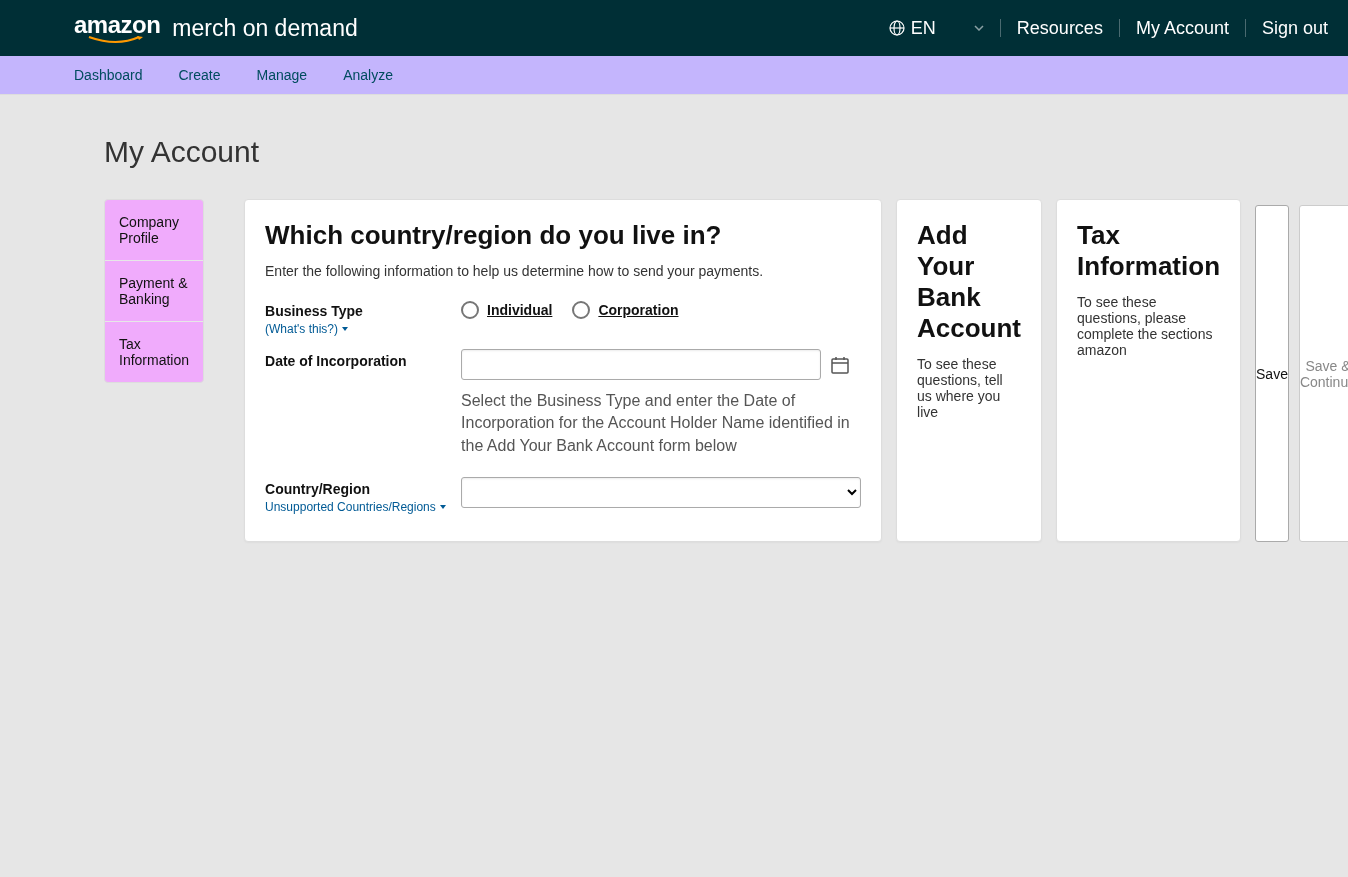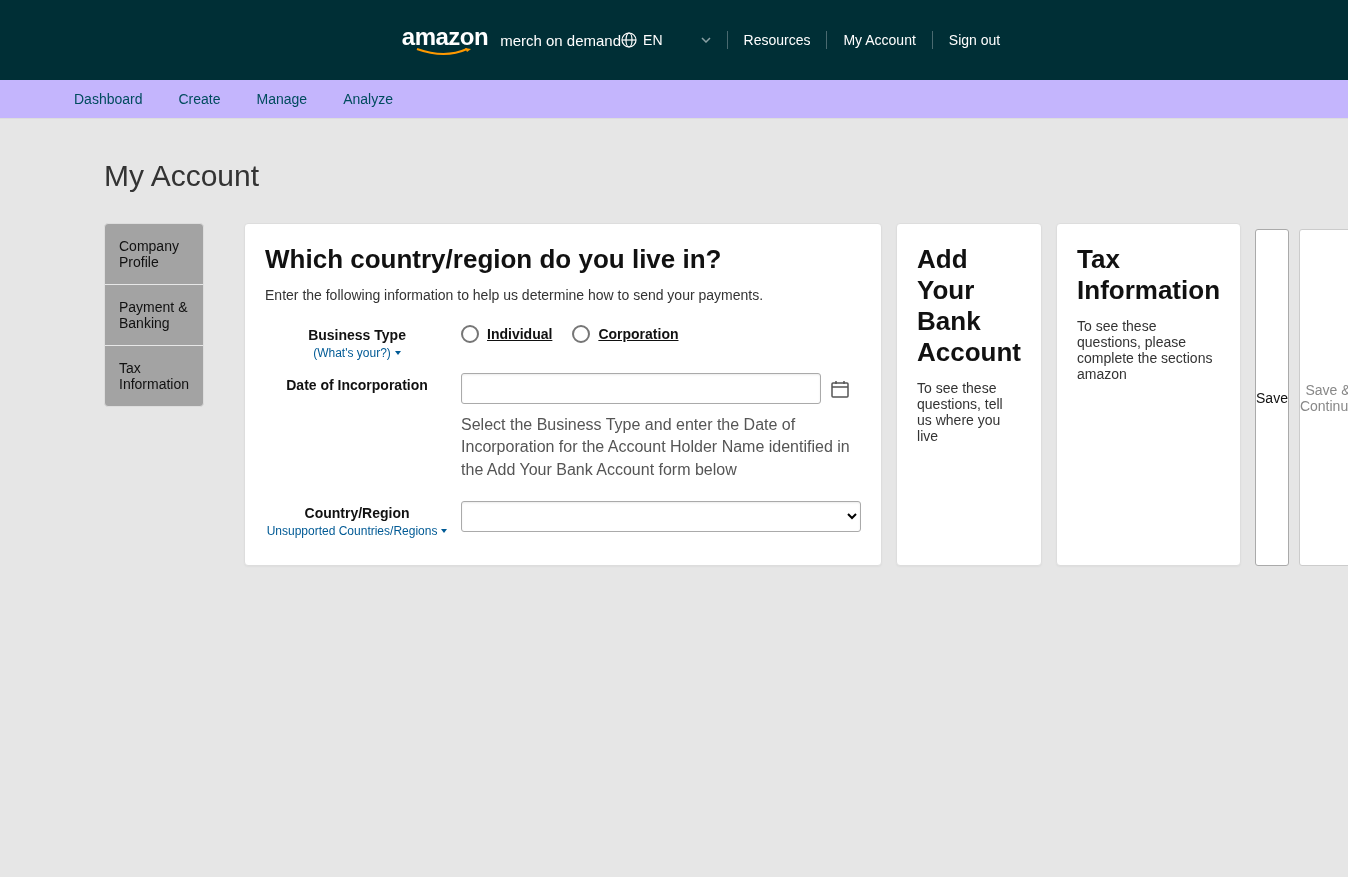--- a/index.html
+++ b/index.html
@@ -7,24 +7,24 @@
       padding: 0;
       box-sizing: border-box;
     }
     body {
       font-family: "Amazon Ember", Arial, sans-serif;
       background: #e6e6e6;
       color: #111;
     }
     .header {
       background: #002f36;
-      height: 80px;
-      display: flex;
-      align-items: center;
-      justify-content: center;
+      height: 56px;
+      display: flex;
+      align-items: center;
+      justify-content: space-between;
       padding: 0 20px 0 74px;
     }
     .logo-area {
       display: flex;
       align-items: center;
       gap: 8px;
     }
     .amazon-logo {
       color: #fff;
       font-size: 24px;
@@ -37,30 +37,30 @@
     .amazon-text {
       letter-spacing: -0.5px;
     }
     .amazon-smile {
       width: 60px;
       height: 10px;
       margin-top: -4px;
     }
     .merch-text {
       color: #fff;
-      font-size: 15px;
+      font-size: 23px;
       font-weight: 400;
       margin-left: 4px;
     }
     .header-right {
       display: flex;
       align-items: center;
       gap: 16px;
       color: #fff;
-      font-size: 14px;
+      font-size: 18px;
     }
     .lang-selector {
       display: flex;
       align-items: center;
       gap: 6px;
       cursor: pointer;
     }
     .globe-icon {
       width: 16px;
       height: 16px;
@@ -104,21 +104,21 @@
       color: #333;
       margin-bottom: 30px;
       margin-left: 0;
     }
     .content-area {
       display: flex;
       gap: 40px;
     }
     .sidebar {
       width: 262px;
-      background: #a3a3a3;
+      background: #f0abfc;
       border: 1px solid #ddd;
       border-radius: 4px;
       height: fit-content;
     }
     .sidebar-item {
       padding: 14px 14px;
       font-size: 14px;
       color: #111;
       cursor: pointer;
       border-bottom: 1px solid #e7e7e7;
@@ -149,21 +149,21 @@
       color: #333;
       margin-bottom: 20px;
     }
     .form-row {
       display: flex;
       margin-bottom: 12px;
       align-items: flex-start;
     }
     .form-label-col {
       width: 196px;
-      text-align: center;
+      text-align: left;
       padding-right: 12px;
       padding-top: 4px;
     }
     .form-label {
       font-size: 14px;
       font-weight: 700;
       color: #111;
     }
     .form-help-link {
       font-size: 12px;
@@ -332,21 +332,21 @@
 
     <div class="main-content">
       <div class="card">
         <h2 class="card-title">Which country/region do you live in?</h2>
         <p class="card-subtitle">Enter the following information to help us determine how to send your payments.</p>
 
         <div class="form-row">
           <div class="form-label-col">
             <div class="form-label">Business Type</div>
             <span class="form-help-link">
-              <span>(What's your?)</span>
+              <span>(What's this?)</span>
               <span class="tiny-chevron"></span>
             </span>
           </div>
           <div class="form-input-col">
             <div class="radio-group">
               <label class="radio-option">
                 <span class="radio-circle"></span>
                 <span class="radio-label">Individual</span>
               </label>
               <label class="radio-option">

